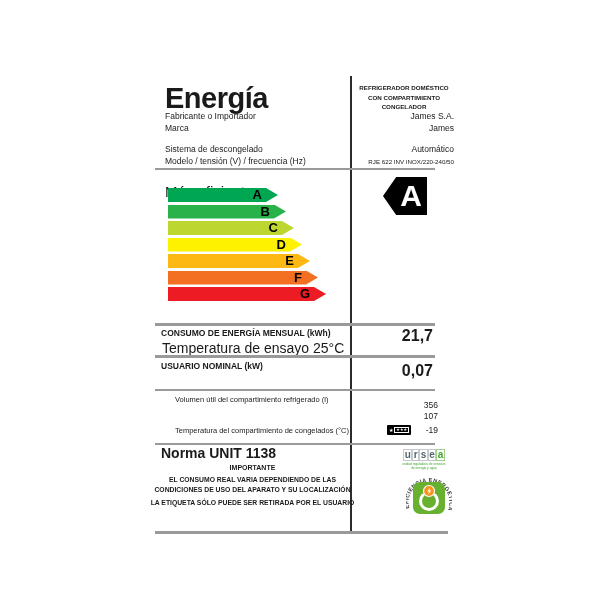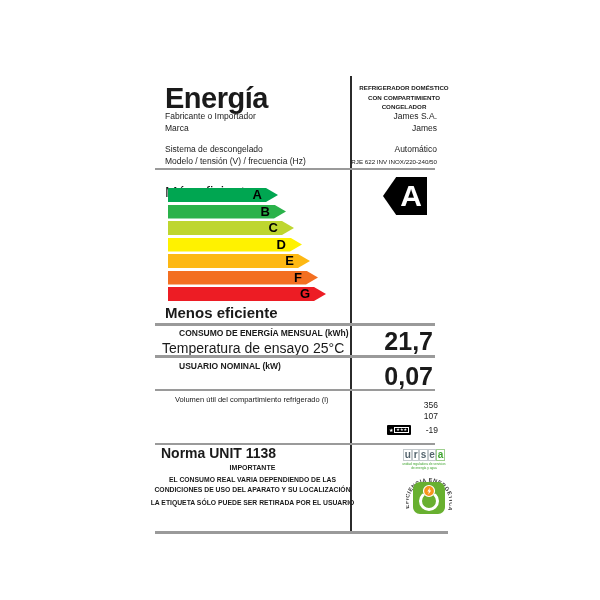--- a/index.html
+++ b/index.html
@@ -6,40 +6,40 @@
     font-family:"Liberation Sans",sans-serif;color:#1a1a1a;
     -webkit-font-smoothing:antialiased;}
   #label{position:absolute;left:155px;top:76px;width:300px;height:458px;background:#fff;}
   .abs{position:absolute;}
   
   #divider{position:absolute;left:195px;top:0;width:2px;height:457px;background:#2b2b2b;}
   .rule{position:absolute;left:0;width:280px;height:2px;background:#9a9a9a;}
   
   #title{left:10px;top:6px;font-size:29px;font-weight:bold;letter-spacing:-0.5px;}
   .hlabel{left:10px;font-size:8.5px;}
-  .hval{right:18px;font-size:8.5px;text-align:right;}
+  .hval{right:1px;font-size:8.5px;text-align:right;}
   #category{left:200px;top:7px;width:98px;text-align:center;font-size:6.2px;font-weight:bold;line-height:1.55;}
   .tiny{font-size:6.2px !important;}
   
   #more-label{left:10px;top:107px;font-size:15px;font-weight:normal;}
   #less-label{left:10px;top:228px;font-size:15px;font-weight:bold;}
   #bars{left:13px;top:112px;}
   .scale-bar{height:14px;margin-bottom:2.5px;position:relative;
     clip-path:polygon(0 0,calc(100% - 12px) 0,100% 50%,calc(100% - 12px) 100%,0 100%);
     font-size:13px;font-weight:bold;line-height:14px;text-align:right;
     padding-right:16px;box-sizing:border-box;color:#000;}
   
   #rating-arrow{left:228px;top:101px;width:44px;height:38px;background:#000;
     clip-path:polygon(30% 0,100% 0,100% 100%,30% 100%,0 50%);
     color:#fff;font-size:30px;font-weight:bold;text-align:center;line-height:38px;
     padding-left:12px;box-sizing:border-box;}
   
-  .mlabel{left:24px;font-size:8.5px;font-weight:bold;}
+  .mlabel{left:6px;font-size:8.5px;font-weight:bold;}
   .msub{left:7px;font-size:14px;}
-  .mvalue{right:22px;font-size:25px;font-weight:bold;text-align:left;}
+  .mvalue{right:22px;font-size:16px;font-weight:bold;text-align:left;}
   
   .dlabel{left:20px;font-size:7.5px;}
   .dvalue{right:17px;font-size:8.5px;text-align:right;}
   
   #freezer-stars{right:44px;width:24px;height:10px;background:#000;border-radius:1px;
     display:flex;align-items:center;justify-content:center;gap:1px;color:#fff;}
   #freezer-stars .s1{font-size:5px;line-height:5px;}
   #freezer-stars .s3{font-size:4px;line-height:4px;border:1px solid #fff;padding:0 1px;letter-spacing:0;}
   
   #norm{left:6px;top:369px;font-size:14px;font-weight:bold;}
@@ -84,39 +84,39 @@
   <div class="abs" id="more-label">Más eficiente</div>
   <div class="abs" id="bars">
     <div class="scale-bar" style="width: 110px; background: rgb(0, 166, 81);">A</div>
     <div class="scale-bar" style="width: 118px; background: rgb(42, 178, 74);">B</div>
     <div class="scale-bar" style="width: 126px; background: rgb(190, 214, 48);">C</div>
     <div class="scale-bar" style="width: 134px; background: rgb(255, 242, 0);">D</div>
     <div class="scale-bar" style="width: 142px; background: rgb(253, 184, 19);">E</div>
     <div class="scale-bar" style="width: 150px; background: rgb(243, 111, 33);">F</div>
     <div class="scale-bar" style="width: 158px; background: rgb(237, 28, 36);">G</div>
   </div>
-  <div class="abs" id="less-label">Menos eficiente</div>
   <div class="abs" id="rating-arrow">A</div>
 
   <div class="rule" style="top:247px;height:2.5px"></div>
 
   <div class="abs mlabel" style="top:252px">CONSUMO DE ENERGÍA MENSUAL (kWh)</div>
   <div class="abs msub" style="top:264px">Temperatura de ensayo 25°C</div>
   <div class="abs mvalue" style="top:251px">21,7</div>
 
   <div class="rule" style="top:279px;height:2.5px"></div>
 
   <div class="abs mlabel" style="top:285px">USUARIO NOMINAL (kW)</div>
   <div class="abs mvalue" style="top:286px">0,07</div>
 
   <div class="rule" style="top:313px"></div>
 
   <div class="abs dlabel" style="top:319px">Volumen útil del compartimiento refrigerado (l)</div>
   <div class="abs dvalue" style="top:324px">356</div>
   <div class="abs dvalue" style="top:335px">107</div>
+  <div class="abs dlabel" style="top:350px">Temperatura del compartimiento de congelados (°C)</div>
   <div class="abs" id="freezer-stars" style="top:349px">
     <span class="s1">★</span>
       <span class="s3">★★★</span>
   </div>
   <div class="abs dvalue" style="top:349px">-19</div>
 
   <div class="rule" style="top:367px"></div>
 
   <div class="abs" id="norm">Norma UNIT 1138</div>
   <div class="abs" id="important">IMPORTANTE</div>

